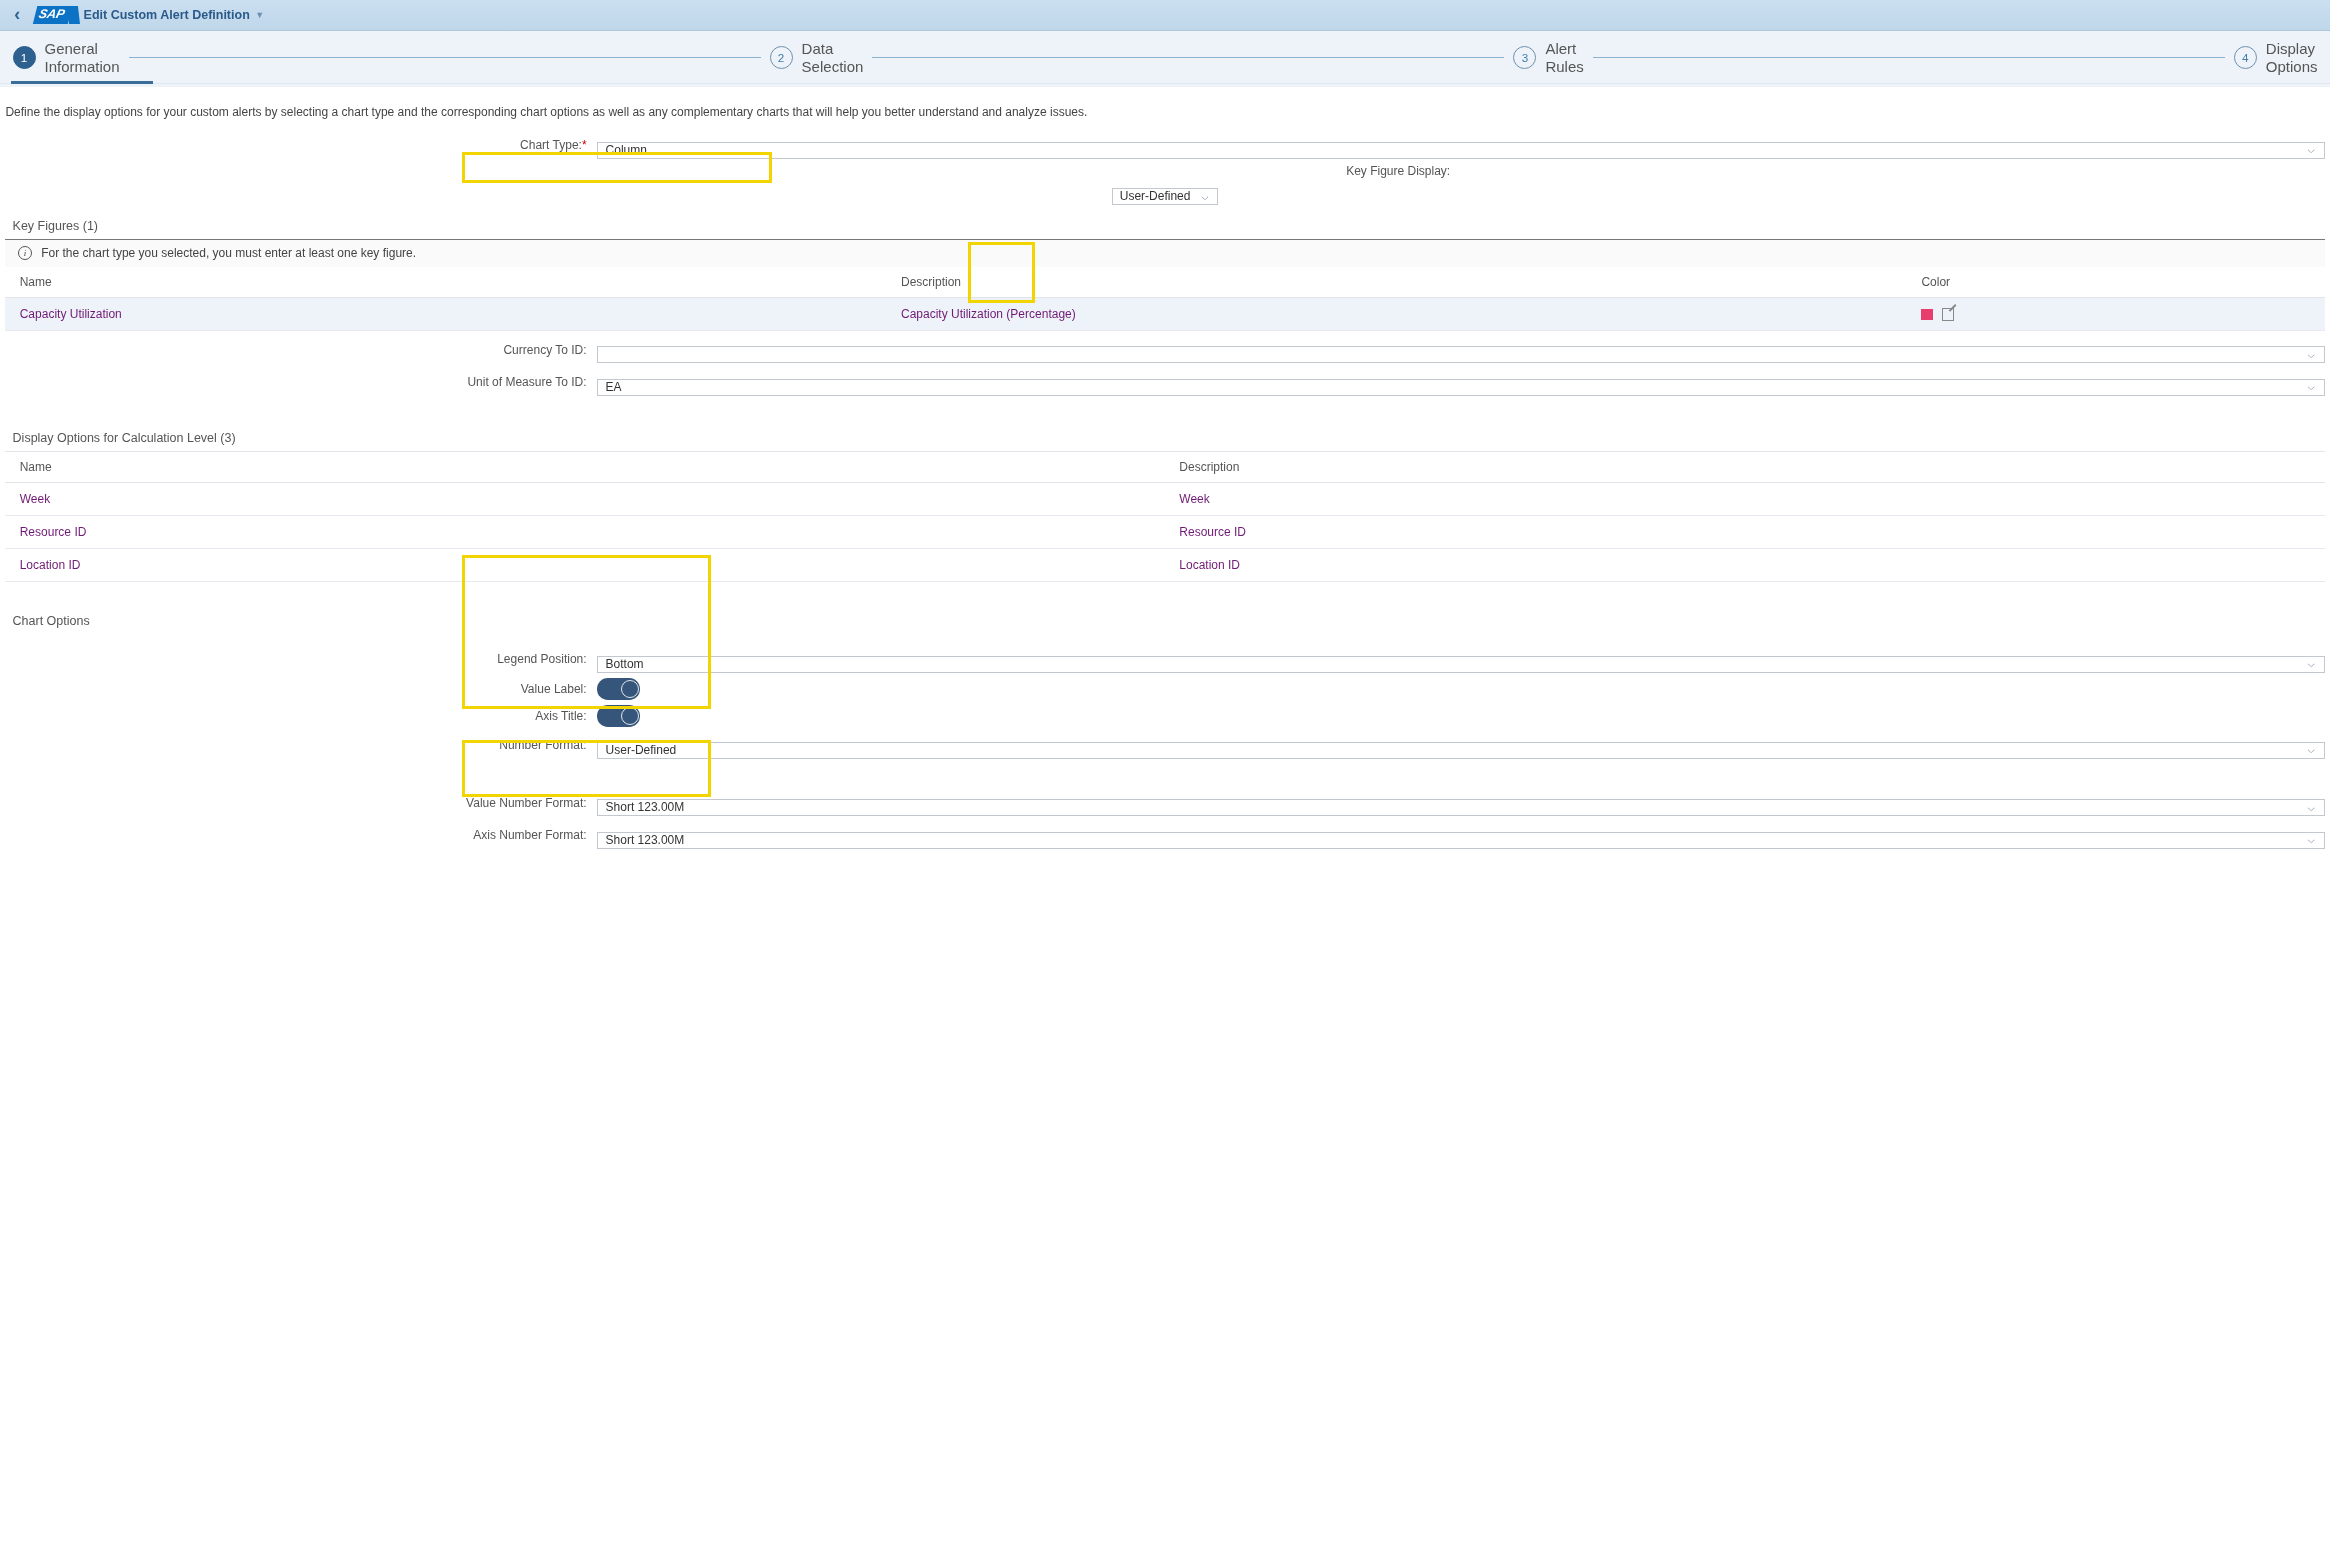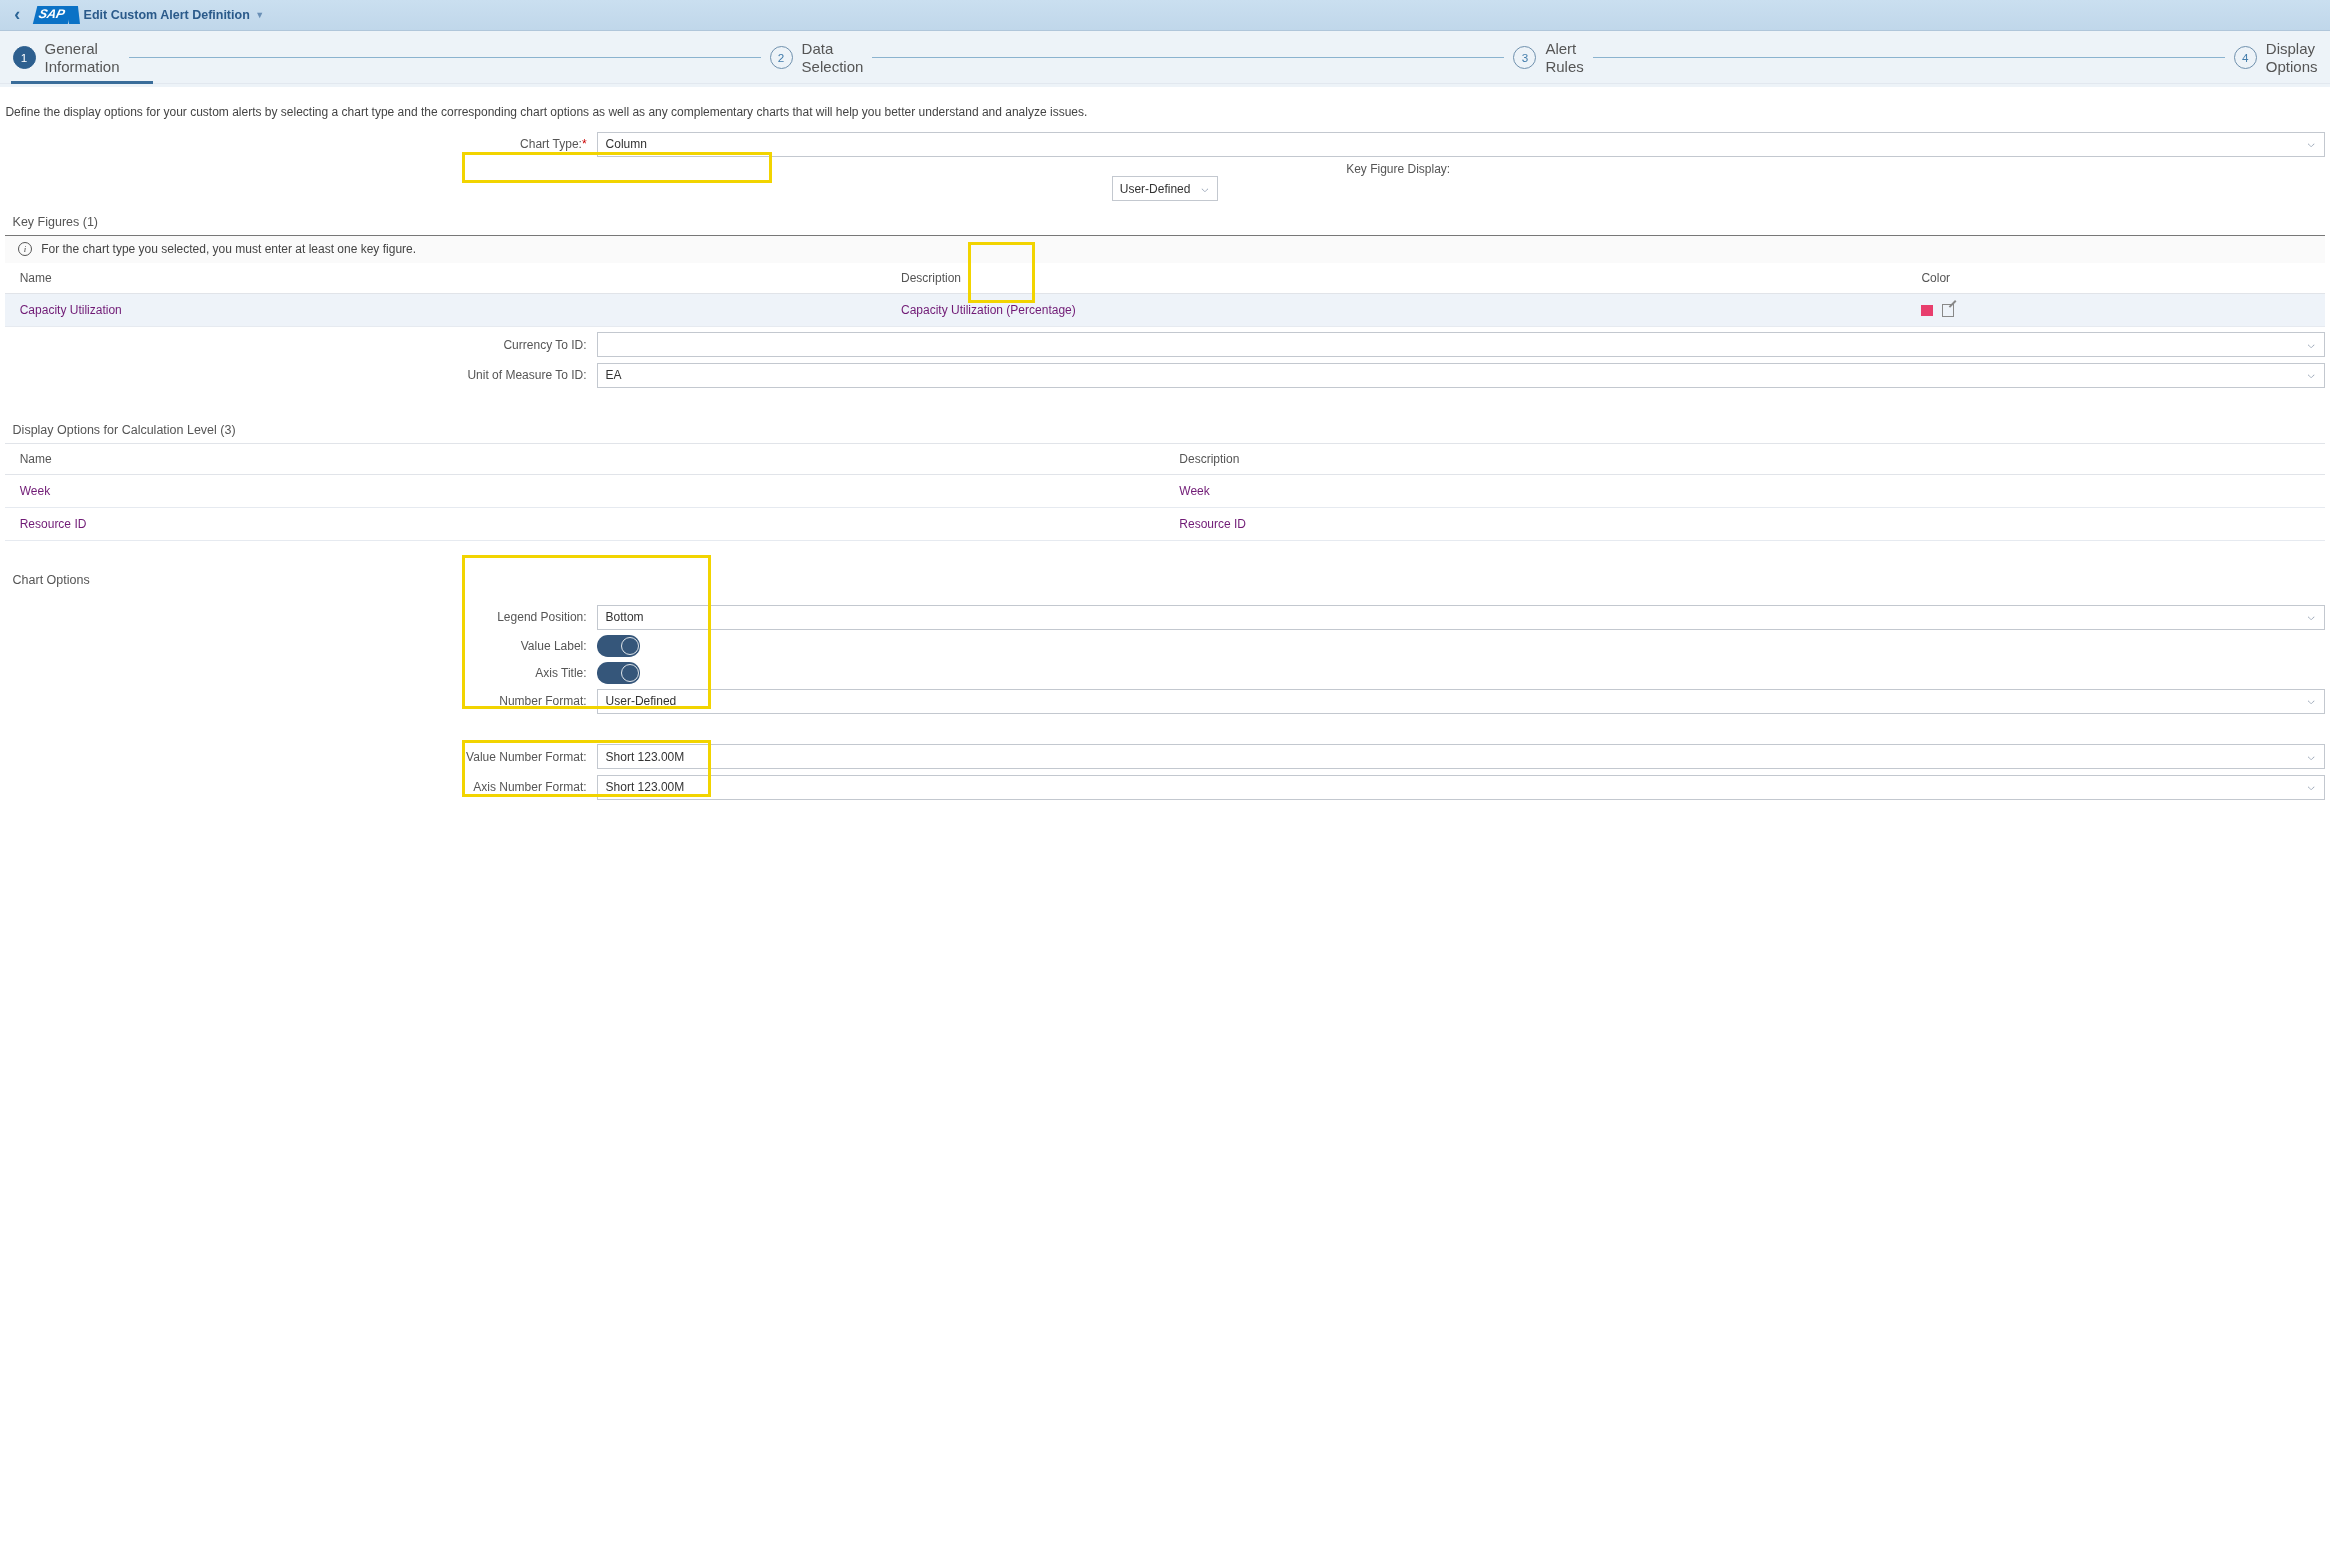--- a/index.html
+++ b/index.html
@@ -114,27 +114,28 @@
     color: #555;
   }
   .required { color: #c00; }
   .form-field {
     flex: 1;
     position: relative;
   }
   .select {
     width: 100%;
     border: 0.9px solid #c3c8cf;
-    height: 25px;
+    height: 17px;
     padding: 0 27px 0 7.2px;
     font-size: 12px;
-    display:flex; align-items:center;
+    display:flex; 
     background: #fff;
     color: #333;
     position: relative;
+    margin-top: 10px;
   }
   .select .chev {
     position: absolute; right: 9px; top: 50%; transform: translateY(-50%);
     font-size: 9px; color: #7a8aa0;
   }
 
   .section-title {
     color: #555; font-size: 12.5px;
     margin: 14.3px 0 5.4px 7.2px;
   }
@@ -337,20 +338,24 @@
       </thead>
       <tbody>
         <tr>
           <td>Week</td>
           <td>Week</td>
         </tr>
         <tr>
           <td>Resource ID</td>
           <td>Resource ID</td>
         </tr>
+        <tr>
+          <td>Location ID</td>
+          <td>Location ID</td>
+        </tr>
       </tbody>
     </table>
 
     <div style="height:18px"></div>
     <div class="section-title">Chart Options</div>
     <div style="height:12.5px"></div>
 
     <div class="form-row">
       <div class="form-label">Legend Position:</div>
       <div class="form-field">

